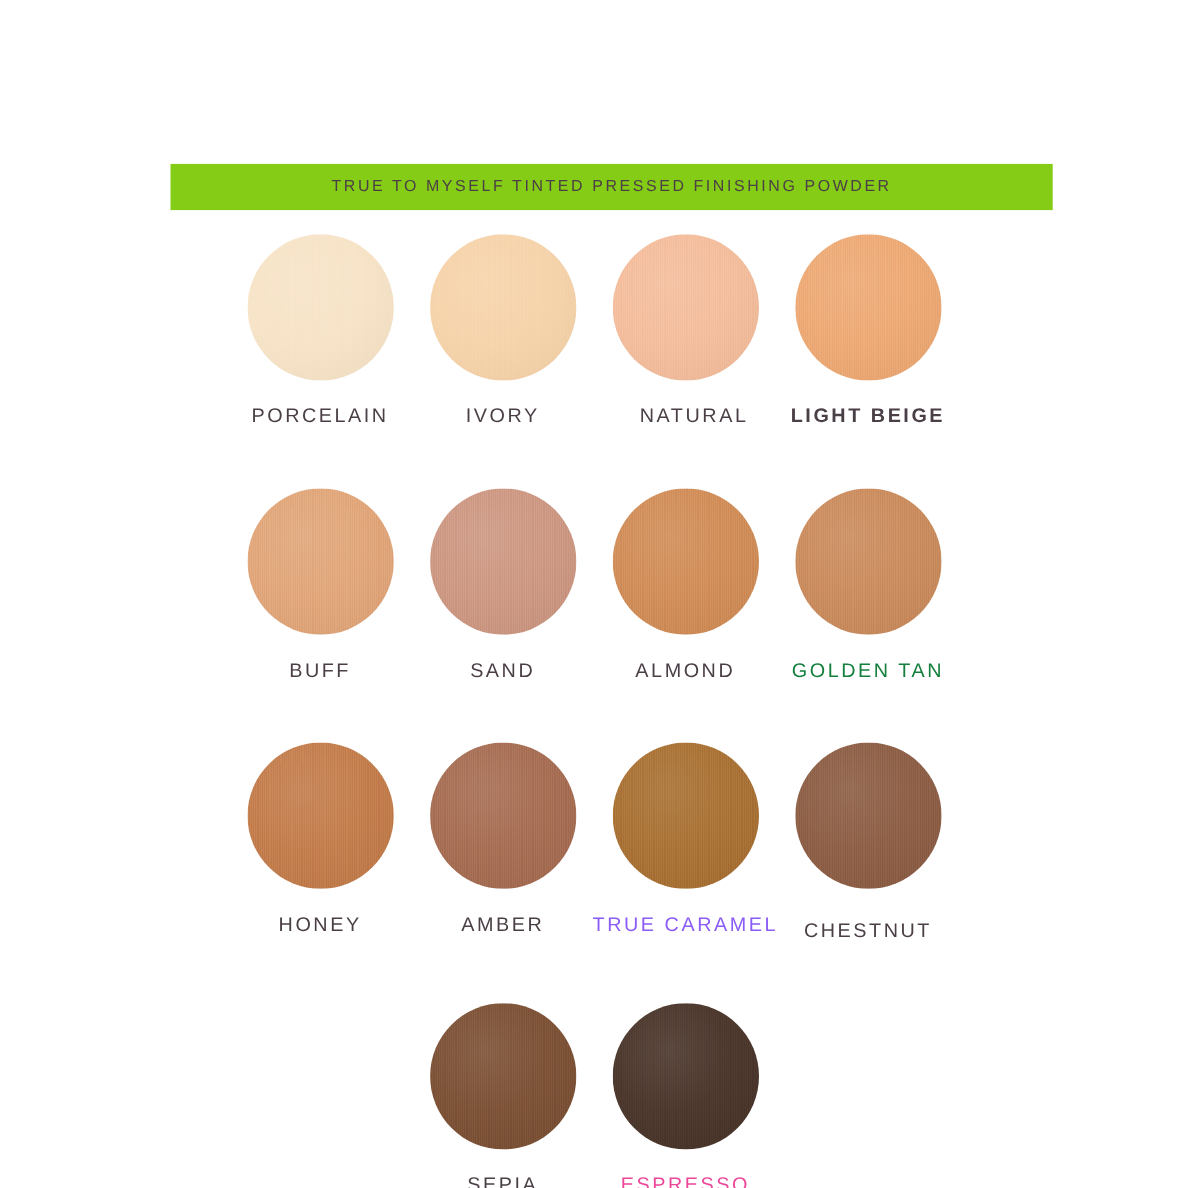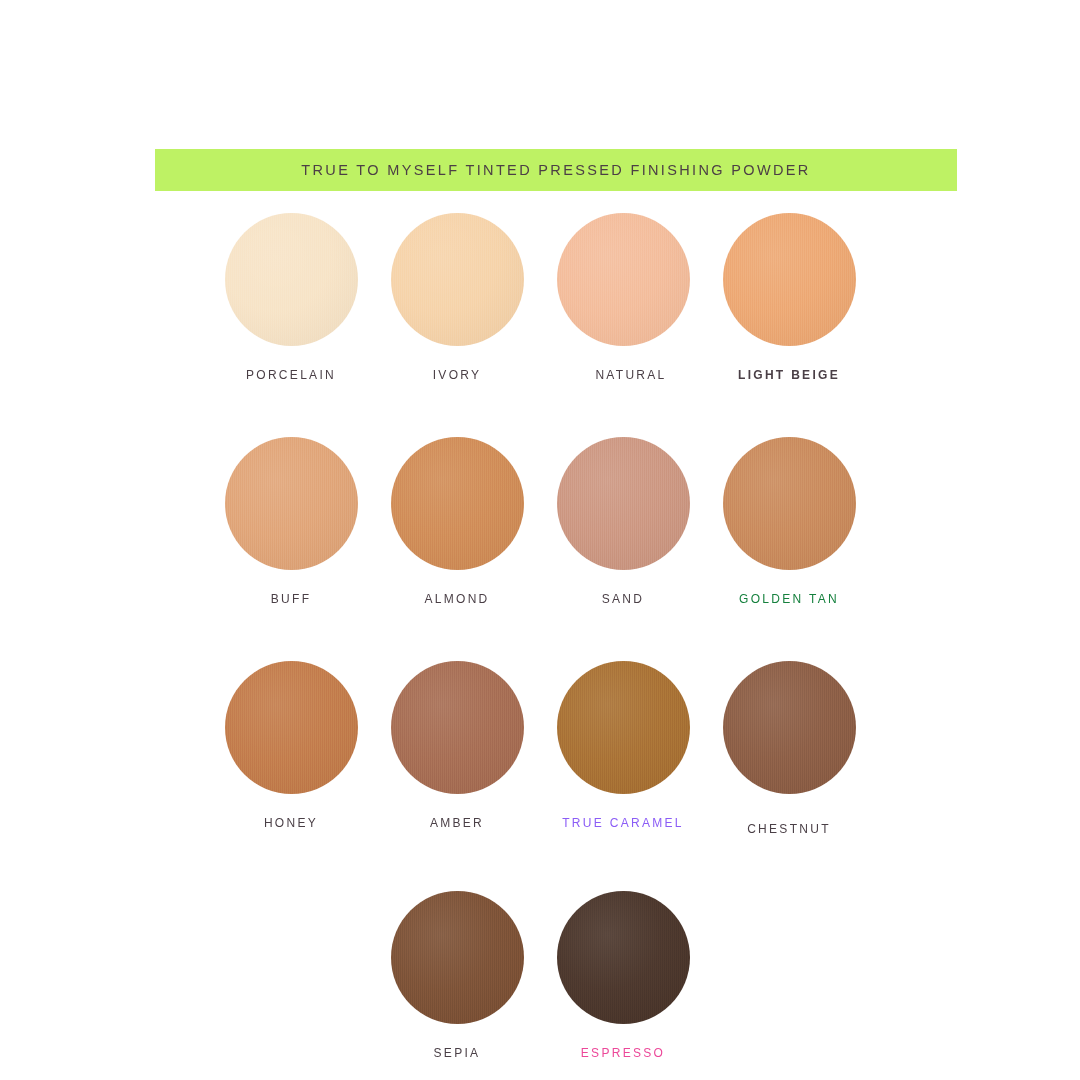--- a/index.html
+++ b/index.html
@@ -88,35 +88,35 @@
     background: radial-gradient(circle at 38% 33%,
       rgba(255,255,255,0.10) 0%,
       rgba(255,255,255,0.03) 45%,
       rgba(0,0,0,0.045) 100%);
     pointer-events: none;
   }
 
   .swatch-label {
     margin-top: 22px;
     font-family: "Liberation Sans", sans-serif;
-    font-size: 12px;
+    font-size: 18px;
     font-weight: 400;
     letter-spacing: 2.3px;
     color: #4a3f46;
     text-align: center;
     white-space: nowrap;
     text-transform: uppercase;
   }
 </style>
 </head>
 <body>
 
 <div id="page" style="background: rgb(255, 255, 255);">
 
-  <div id="header-banner" style="background: #bef264;">
+  <div id="header-banner" style="background: #84cc16;">
     <div id="header-title" style="color: rgb(76, 63, 69);">TRUE TO MYSELF TINTED PRESSED FINISHING POWDER</div>
   </div>
 
   <div id="swatch-grid">
 
     <div class="swatch-row">
       <div class="swatch-cell">
         <div class="swatch-disc" style="background-color: rgb(247, 227, 198);"></div>
         <div class="swatch-label" style="color: rgb(74, 63, 70);">PORCELAIN</div>
       </div>
@@ -133,26 +133,26 @@
         <div class="swatch-label" style="color: rgb(74, 63, 70); font-weight: bold;">LIGHT BEIGE</div>
       </div>
     </div>
 
     <div class="swatch-row">
       <div class="swatch-cell">
         <div class="swatch-disc" style="background-color: rgb(224, 164, 119);"></div>
         <div class="swatch-label" style="color: rgb(74, 63, 70);">BUFF</div>
       </div>
       <div class="swatch-cell">
+        <div class="swatch-disc" style="background-color: rgb(204, 150, 128);"></div>
+        <div class="swatch-label" style="color: rgb(74, 63, 70);">SAND</div>
+      </div>
+      <div class="swatch-cell">
         <div class="swatch-disc" style="background-color: rgb(208, 139, 85);"></div>
         <div class="swatch-label" style="color: rgb(74, 63, 70);">ALMOND</div>
-      </div>
-      <div class="swatch-cell">
-        <div class="swatch-disc" style="background-color: rgb(204, 150, 128);"></div>
-        <div class="swatch-label" style="color: rgb(74, 63, 70);">SAND</div>
       </div>
       <div class="swatch-cell">
         <div class="swatch-disc" style="background-color: rgb(201, 137, 90);"></div>
         <div class="swatch-label" style="color: #15803d;">GOLDEN TAN</div>
       </div>
     </div>
 
     <div class="swatch-row">
       <div class="swatch-cell">
         <div class="swatch-disc" style="background-color: rgb(194, 122, 73);"></div>

